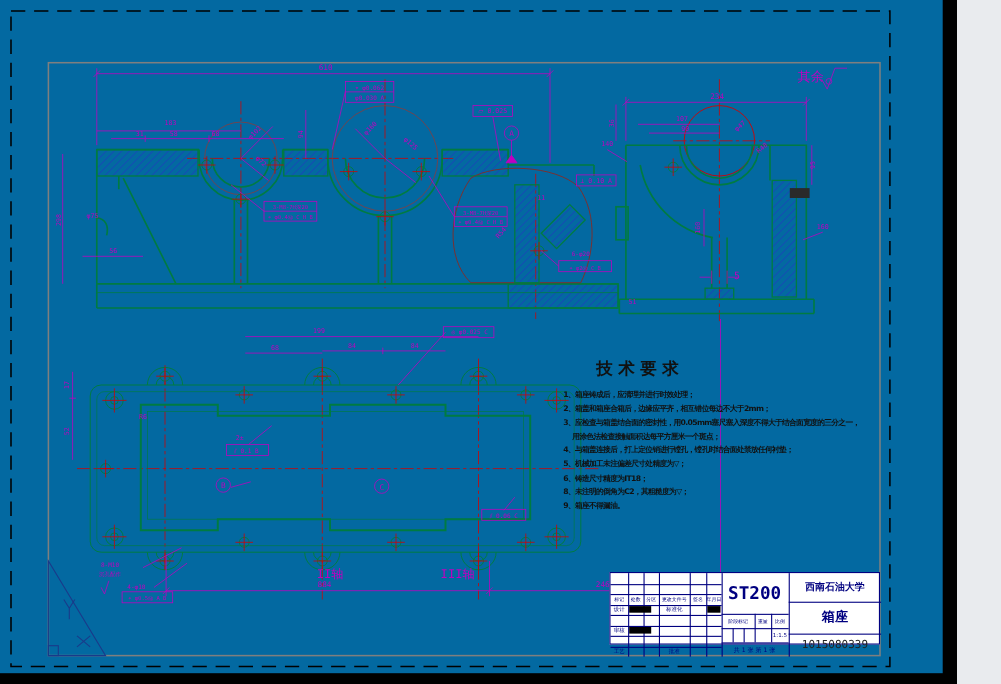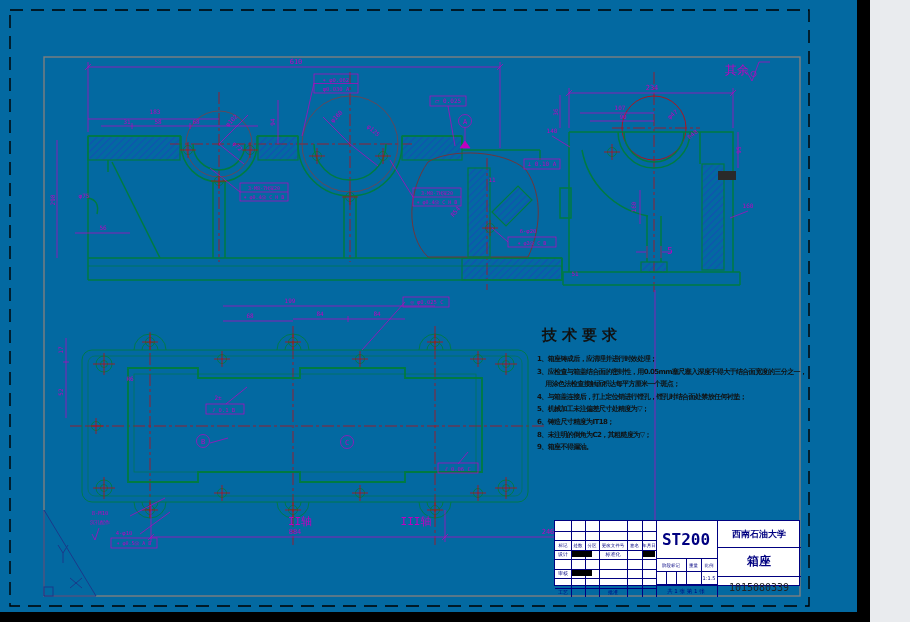--- a/index.html
+++ b/index.html
@@ -6,21 +6,21 @@
     font-family:"DejaVu Sans",sans-serif;}
   #stage{position:absolute;left:0;top:0;width:910px;height:622px;background:#0369a1;}
   #right-panel{position:absolute;left:870px;top:0;width:40px;height:622px;background:#e9ebee;}
   #right-bar{position:absolute;left:857px;top:0;width:13px;height:622px;background:#000;}
   #bottom-bar{position:absolute;left:0;top:612px;width:870px;height:10px;background:#000;}
   svg text{user-select:none;}
   .anno{font-family:"DejaVu Sans Mono","DejaVu Sans",monospace;font-size:7px;fill:#c000c0;text-anchor:middle;}
   
   #tech{position:absolute;left:512px;top:326px;width:266px;color:#111;font-weight:bold;}
   #tech .t-title{font-size:15px;letter-spacing:5px;margin:0 0 8px 30px;color:#111;}
-  #tech .t-line{font-size:7px;letter-spacing:-0.6px;line-height:12.6px;white-space:nowrap;color:#111;margin-left:25px;}
+  #tech .t-line{font-size:7px;letter-spacing:-0.6px;line-height:12.6px;white-space:nowrap;color:#111;}
   
   #titleblock{position:absolute;left:554px;top:520px;width:246px;height:66px;
     border:1.5px solid #000080;box-sizing:border-box;background:#fff;}
   .tb-line{position:absolute;background:#000080;}
   .tb-text{position:absolute;transform:translate(-50%,-50%);color:#000080;white-space:nowrap;
     font-family:"DejaVu Sans","Liberation Sans",sans-serif;}
   .tb-sig{position:absolute;background:#000;}
   .tb-big{font-weight:bold;}
 </style>
 </head>
@@ -302,20 +302,21 @@
         <text x="124" y="535" class="anno" style="font-size: 5.5px;">4-φ10</text>
         <text x="134" y="545" class="anno" style="font-size: 5px;">⌖ φ0.5Ⓜ A B</text>
         <text x="737" y="74" class="anno" style="font-size: 12px;">其余</text>
       </g>
 </svg>
 
 
 <div id="tech">
   <div class="t-title">技术要求</div>
   <div class="t-line">1、箱座铸成后，应清理并进行时效处理；</div>
+  <div class="t-line">2、箱盖和箱座合箱后，边缘应平齐，相互错位每边不大于2mm；</div>
   <div class="t-line">3、应检查与箱盖结合面的密封性，用0.05mm塞尺塞入深度不得大于结合面宽度的三分之一，</div>
   <div class="t-line">　 用涂色法检查接触面积达每平方厘米一个斑点；</div>
   <div class="t-line">4、与箱盖连接后，打上定位销进行镗孔，镗孔时结合面处禁放任何衬垫；</div>
   <div class="t-line">5、机械加工未注偏差尺寸处精度为▽；</div>
   <div class="t-line">6、铸造尺寸精度为IT18；</div>
   <div class="t-line">8、未注明的倒角为C2，其粗糙度为▽；</div>
   <div class="t-line">9、箱座不得漏油。</div>
 </div>
 
 

